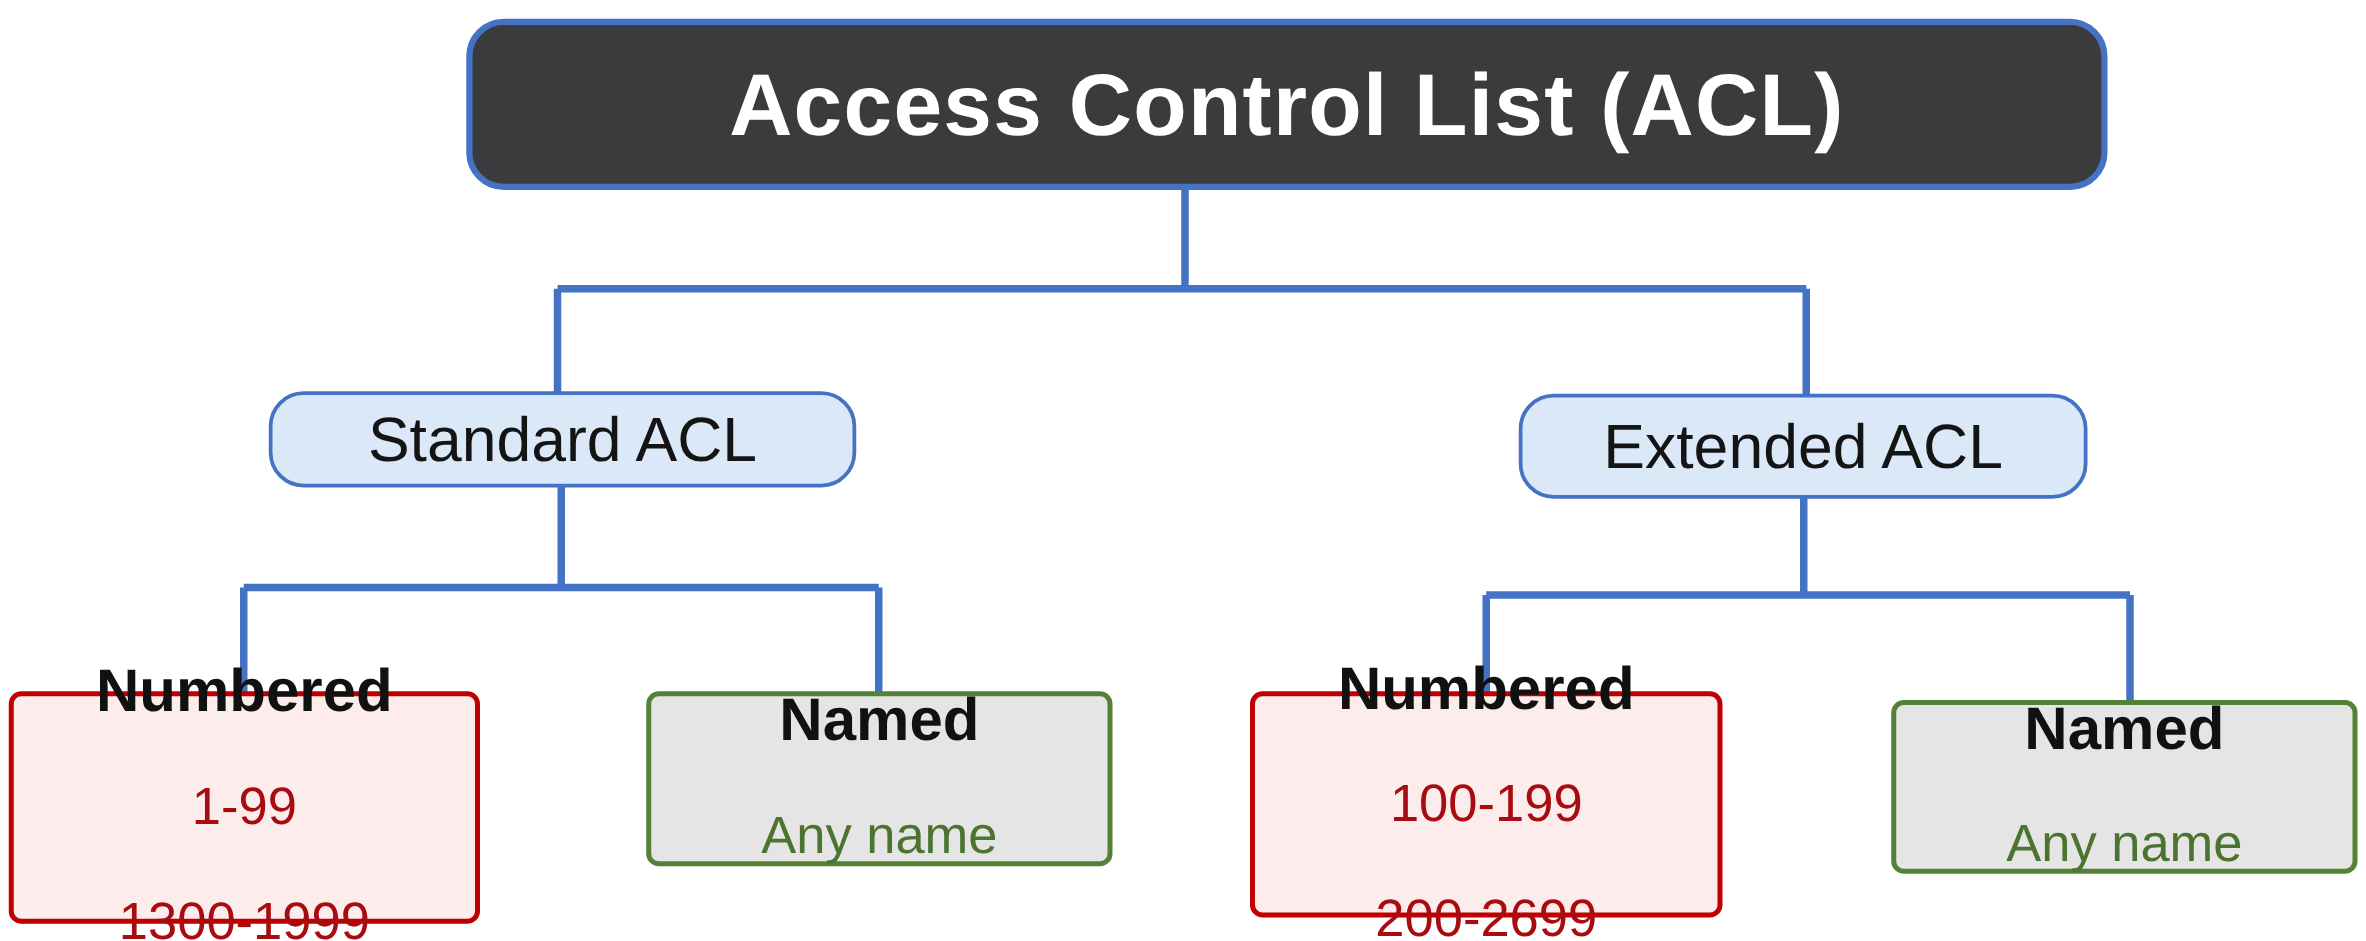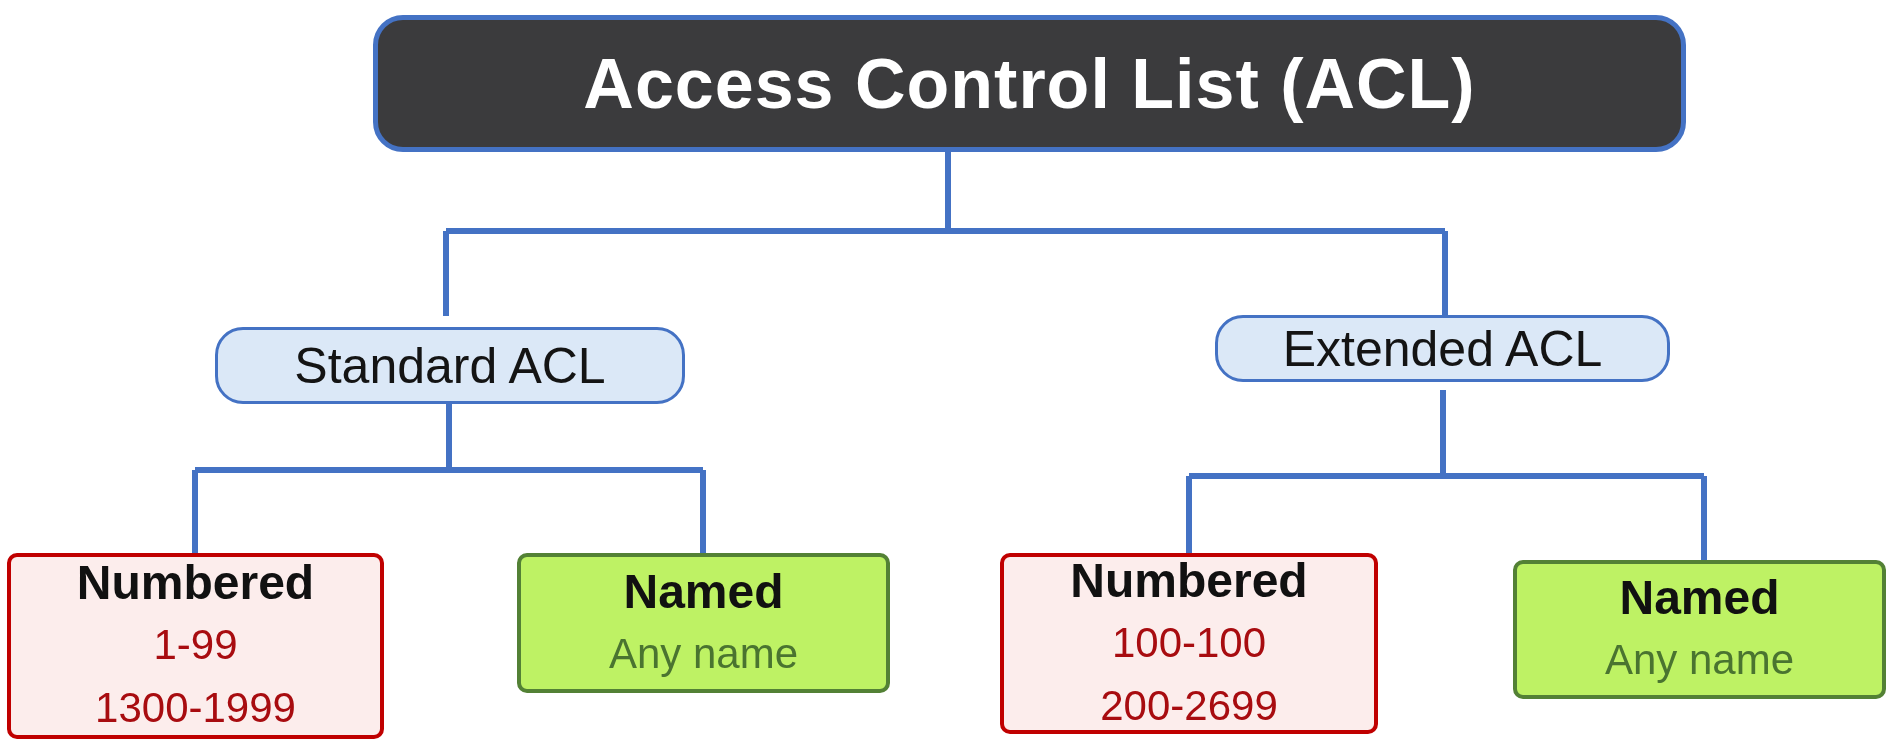--- a/index.html
+++ b/index.html
@@ -53,57 +53,57 @@
     border-radius: 28px;
     color: #141414;
     font-size: 50px;
     font-weight: 400;
   }
   .branch-standard {
     left: 215px;
     top: 313px;
     width: 470px;
     height: 77px;
-    margin-top: 14px;
   }
   .branch-extended {
     left: 1215px;
     top: 315px;
     width: 455px;
-    height: 67px;
+    height: 84px;
   }
   .leaf {
     position: absolute;
     box-sizing: border-box;
     display: flex;
     flex-direction: column;
     align-items: center;
     justify-content: center;
     text-align: left;
     border-radius: 10px;
     padding: 8px 24px;
   }
   .leaf-red {
     background: #fcedec;
     border: 4px solid #c00000;
   }
   .leaf-green {
-    background: #bef264;
+    background: #e5e5e5;
     border: 4px solid #538135;
   }
   .leaf-title {
     color: #111111;
     font-size: 48px;
     font-weight: 700;
     line-height: 1.25;
   }
   .leaf-line {
     font-size: 42px;
     font-weight: 400;
     line-height: 1.5;
+    margin-top: 29px;
   }
   .leaf-red .leaf-line { color: #a80c10; }
   .leaf-green .leaf-line { color: #4a7430; }
   .leaf-std-numbered { left: 7px;    top: 553px; width: 377px; height: 186px; }
   .leaf-std-named    { left: 517px;  top: 553px; width: 373px; height: 140px; }
   .leaf-ext-numbered { left: 1000px; top: 553px; width: 378px; height: 181px; }
   .leaf-ext-named    { left: 1513px; top: 560px; width: 373px; height: 139px; }
 </style>
 </head>
 <body>
@@ -128,21 +128,21 @@
     <div class="leaf-line">1300-1999</div>
   </div>
 
   <div class="leaf leaf-green leaf-std-named">
     <div class="leaf-title">Named</div>
     <div class="leaf-line">Any name</div>
   </div>
 
   <div class="leaf leaf-red leaf-ext-numbered">
     <div class="leaf-title">Numbered</div>
-    <div class="leaf-line">100-100</div>
+    <div class="leaf-line">100-199</div>
     <div class="leaf-line">200-2699</div>
   </div>
 
   <div class="leaf leaf-green leaf-ext-named">
     <div class="leaf-title">Named</div>
     <div class="leaf-line">Any name</div>
   </div>
 
 </div>
 

